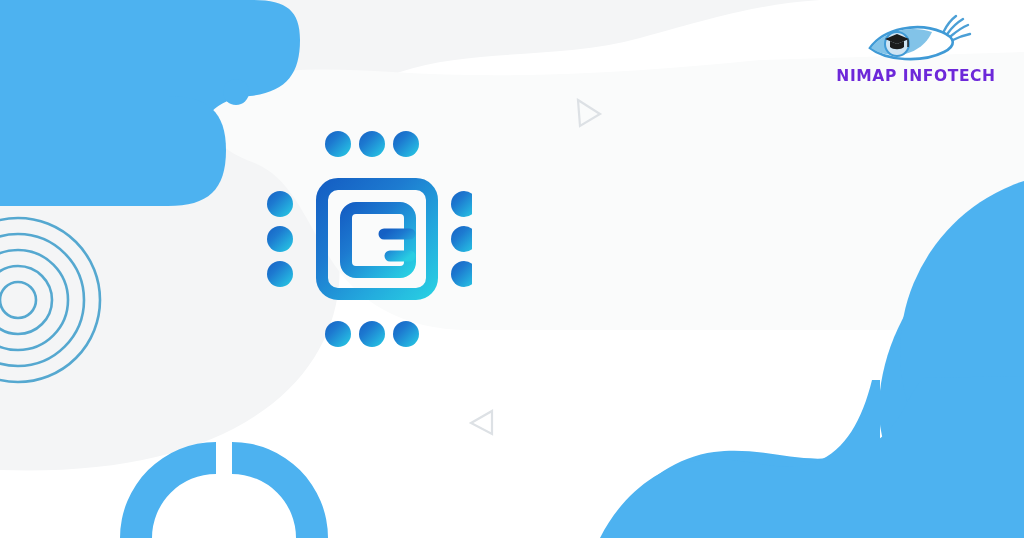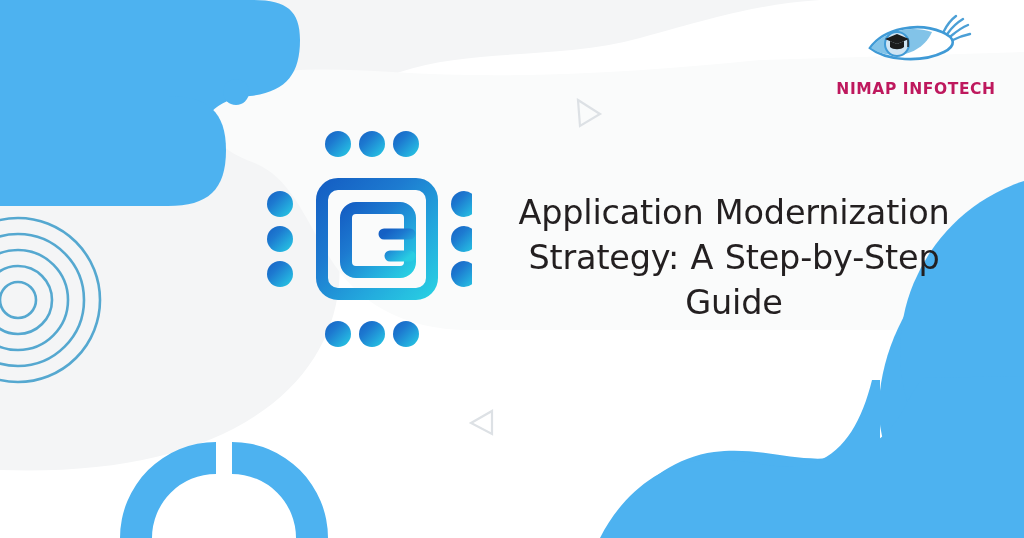--- a/index.html
+++ b/index.html
@@ -51,26 +51,26 @@
     width: 172px;
     z-index: 40;
     text-align: center;
   }
   #logo-mark {
     display: block;
     margin: 0 auto;
   }
   #logo-wordmark {
     display: block;
-    margin-top: 14px;
+    margin-top: 1px;
     font-family: "DejaVu Sans", sans-serif;
     font-weight: 700;
     font-size: 15.5px;
     letter-spacing: 0.6px;
-    color: #be185d;
+    color: #6d28d9;
     white-space: nowrap;
   }
 </style>
 </head>
 <body>
 
 <div id="banner">
 
   <svg class="layer" viewBox="0 0 1024 538" width="1024" height="538" xmlns="http://www.w3.org/2000/svg">
     <defs>
@@ -182,23 +182,20 @@
       <circle cx="148" cy="212" r="13"></circle>
       <circle cx="22" cy="82" r="13"></circle>
       <circle cx="22" cy="117" r="13"></circle>
       <circle cx="22" cy="152" r="13"></circle>
       <circle cx="206" cy="82" r="13"></circle>
       <circle cx="206" cy="117" r="13"></circle>
       <circle cx="206" cy="152" r="13"></circle>
     </g>
   </svg>
 
-  <div id="title-block">
-    <h1 id="title-text">Application Modernization Strategy: A Step-by-Step Guide</h1>
-  </div>
 
   <div id="logo-block">
     <svg id="logo-mark" width="112" height="52" viewBox="0 0 112 52" xmlns="http://www.w3.org/2000/svg">
 
       <g stroke="#4b9fd6" stroke-width="2.4" fill="none" stroke-linecap="round">
         <path d="M84,17 C88,9 92,5 96,2"></path>
         <path d="M88,19 C93,12 98,8 103,5"></path>
         <path d="M91,22 C97,17 103,13 108,11"></path>
         <path d="M93,26 C99,23 105,21 110,20"></path>
       </g>

